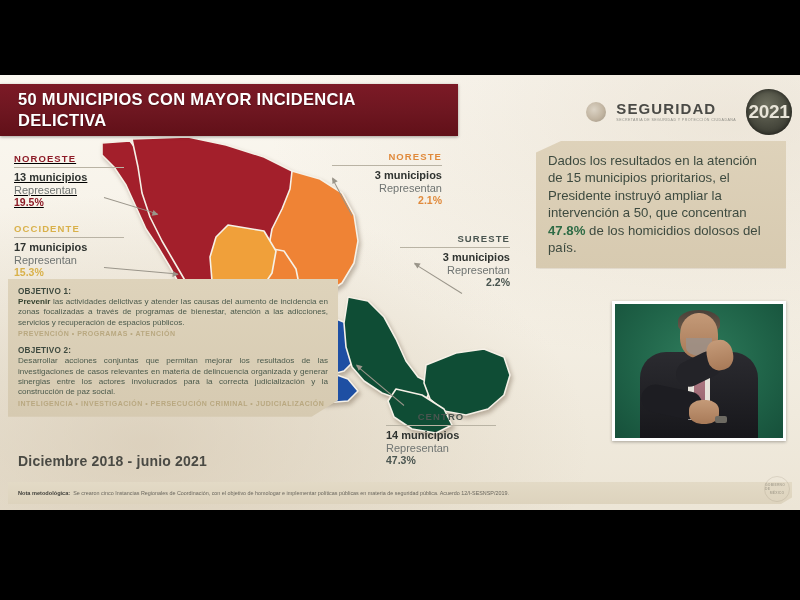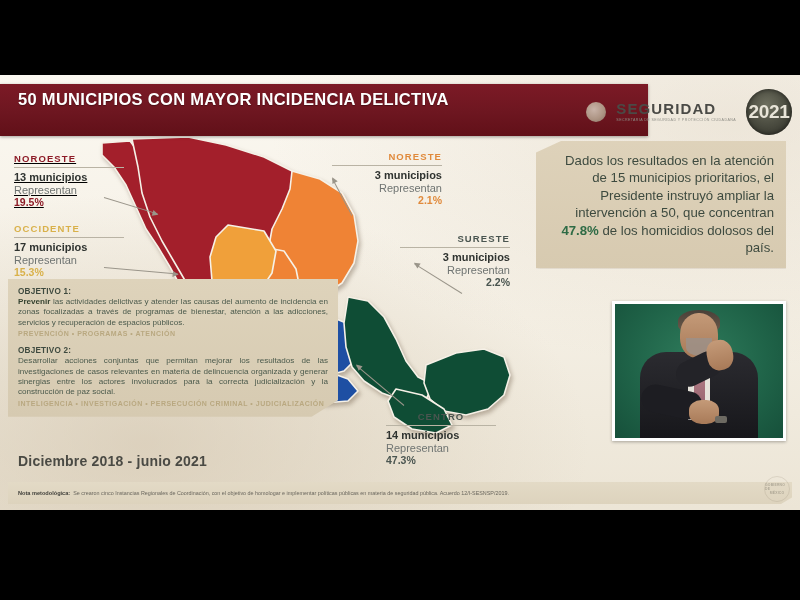--- a/index.html
+++ b/index.html
@@ -14,21 +14,21 @@
 
   
   #slide:before{ content:""; position:absolute; inset:0;
      background:
        radial-gradient(ellipse at 18% 85%, rgba(205,190,165,.55) 0%, rgba(205,190,165,0) 48%),
        radial-gradient(ellipse at 92% 10%, rgba(214,200,178,.35) 0%, rgba(214,200,178,0) 45%),
        linear-gradient(180deg,#fbf8f1 0%, #f4efe4 55%, #ece5d6 100%);
      pointer-events:none; }
 
   
-  .titlebar{ position:absolute; left:0; top:9px; width:648px; height:52px;
+  .titlebar{ position:absolute; left:0; top:9px; width:458px; height:52px;
      background:linear-gradient(180deg,#7c1a26 0%, #6d1620 55%, #611018 100%);
      color:#fff; padding:5px 14px 0 18px; z-index:6;
      box-shadow:0 1px 3px rgba(0,0,0,.35); }
   .titlebar div{ font-weight:bold; font-size:16.5px; letter-spacing:.3px;
      line-height:21px; text-shadow:0 1px 1px rgba(0,0,0,.35); }
 
   .brandwrap{ position:absolute; right:8px; top:14px; display:flex;
      align-items:center; gap:10px; z-index:6; }
   .eagle{ width:20px; height:20px; border-radius:50%;
      background:radial-gradient(circle at 40% 38%,#d8cfc0 0%,#b9ab96 55%,#8e8271 100%);
@@ -98,21 +98,21 @@
      opacity:.5; }
   .cornerlogo span{ font-size:3.4px; color:#7a7568; letter-spacing:.2px; font-weight:bold; }
 
   
   .rightpanel{ position:absolute; left:536px; top:66px; width:250px; z-index:5;
      background:linear-gradient(180deg,#ded2ba 0%,#d7cab0 100%);
      padding:11px 12px 12px 12px;
      clip-path:polygon(10% 0,100% 0,100% 100%,0 100%,0 9%);
      box-shadow:1px 2px 3px rgba(120,100,75,.3); }
   .rightpanel p{ font-size:13.2px; line-height:17.4px; color:#3d4a3f;
-     text-align:right; }
+     text-align:left; }
   .rightpanel b{ color:#2e6b45; }
 
   
   .interp{ position:absolute; left:612px; top:226px; width:174px; height:140px;
      background:#fff; padding:3px; z-index:6;
      box-shadow:0 1px 3px rgba(0,0,0,.3); }
   .interp .scene{ position:relative; width:100%; height:100%; overflow:hidden;
      background:radial-gradient(ellipse at 50% 42%,#2f7c5c 0%,#1f6348 58%,#16503a 100%); }
   .interp .head{ position:absolute; left:50%; top:9px; width:38px; height:45px;
      margin-left:-19px; border-radius:48% 48% 44% 44%;

